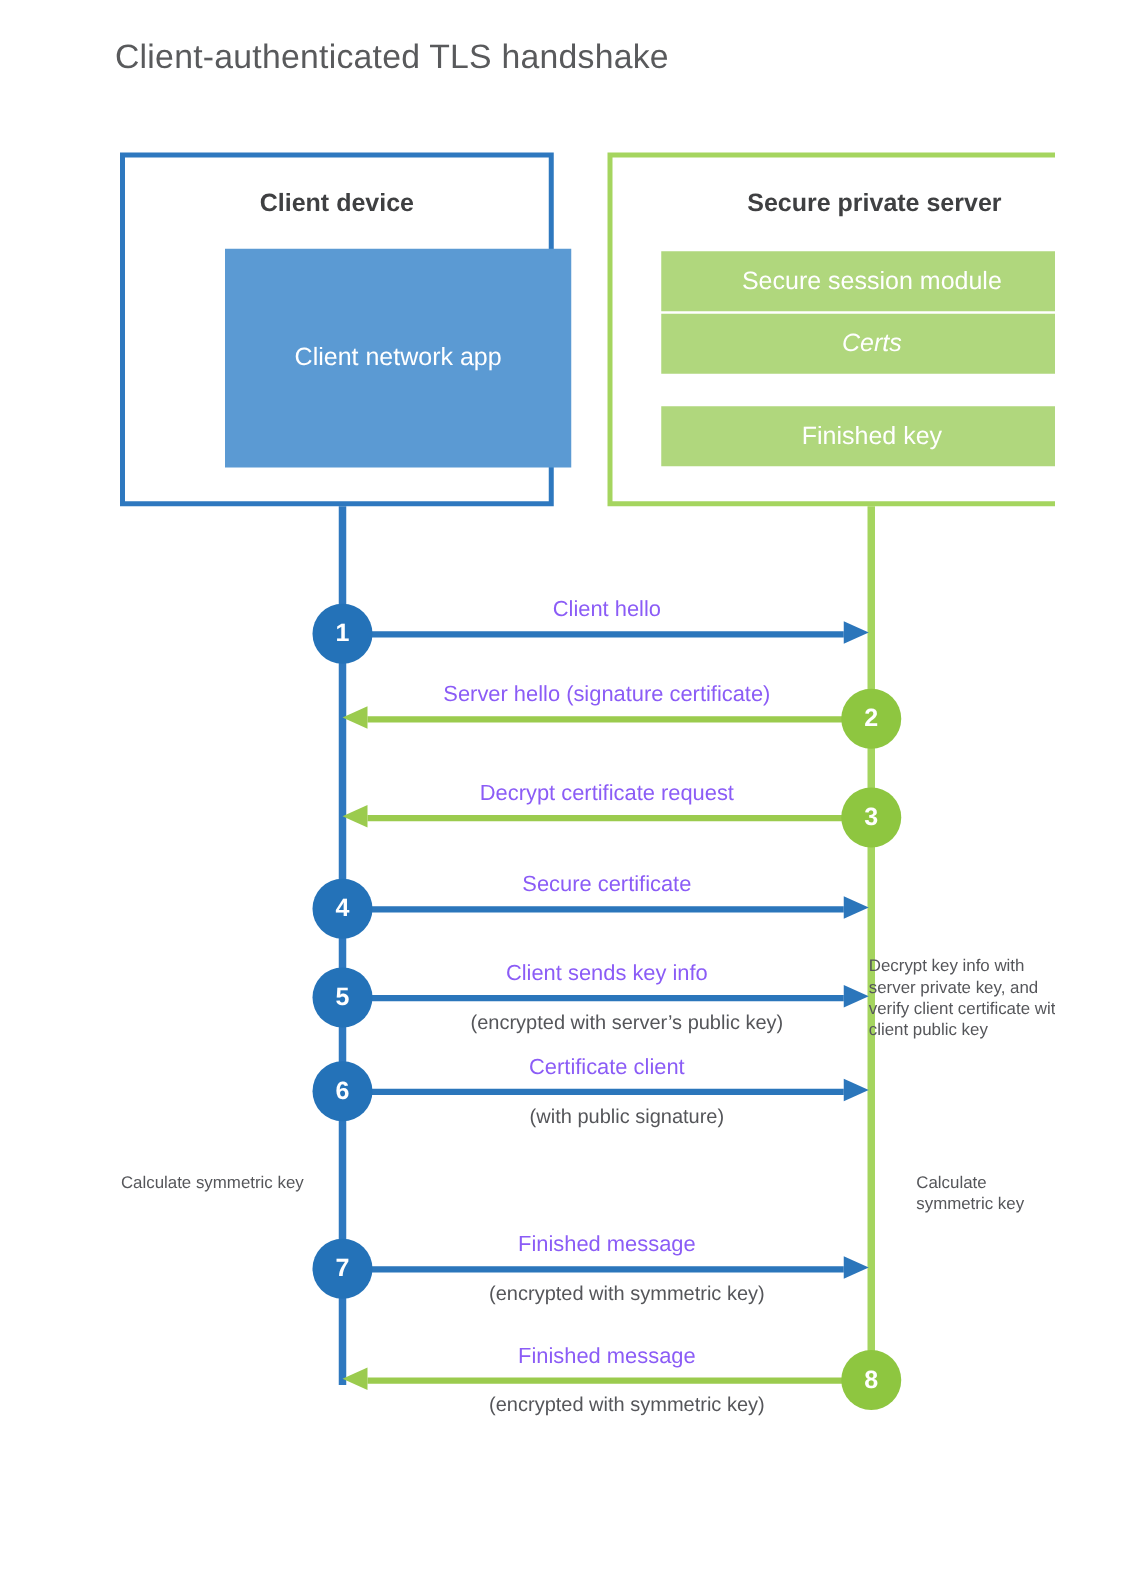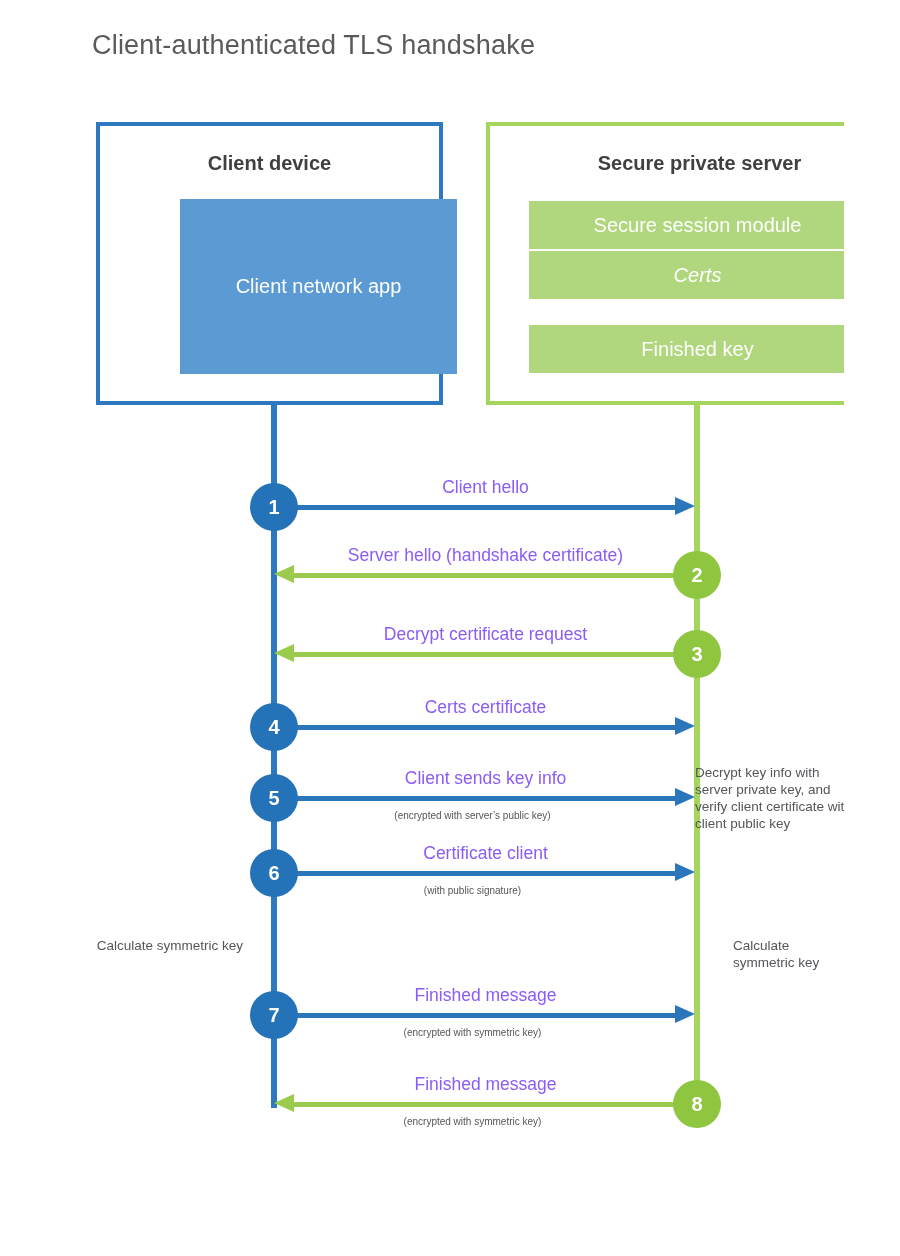--- a/index.html
+++ b/index.html
@@ -39,22 +39,22 @@
   .lifeline { position:absolute; top:405px; width:6px; }
   .lifeline-client { left:215px; height:703px; background:#2e78bf; }
   .lifeline-server { left:638px; height:700px; background:#a5d55f; }
   
   .msg { position:absolute; left:0; width:900px; height:0; }
   .msg-label {
     position:absolute; left:218px; width:423px; bottom:9px;
     text-align:center; font-size:17.5px; color:#8b5cf6;
   }
   .msg-sub {
-    position:absolute; left:205px; width:423px; top:12px;
-    text-align:center; font-size:10px; color:#55565a;
+    position:absolute; left:234px; width:423px; top:12px;
+    text-align:center; font-size:16px; color:#55565a;
   }
   .arrow { position:absolute; left:0; top:0; height:0; width:900px; }
   .arrow-line { position:absolute; top:-2px; height:5px; }
   .arrow.blue  .arrow-line { left:218px; width:401px; background:#2b76bb; }
   .arrow.blue  .arrow-head {
     position:absolute; left:619px; top:-10px; width:0; height:0;
     border-left:20px solid #2b76bb;
     border-top:9px solid transparent; border-bottom:9px solid transparent;
   }
   .arrow.green .arrow-line { left:238px; width:403px; background:#9bcb4e; }
@@ -103,39 +103,39 @@
   <div class="msg" style="top:507px">
     <div class="msg-label">Client hello</div>
     <div class="arrow blue">
       <div class="arrow-line"></div>
       <div class="arrow-head"></div>
     </div>
     <div class="step-num on-client">1</div>
   </div>
 
   <div class="msg" style="top:575px">
-    <div class="msg-label">Server hello (handshake certificate)</div>
+    <div class="msg-label">Server hello (signature certificate)</div>
     <div class="arrow green">
       <div class="arrow-line"></div>
       <div class="arrow-head"></div>
     </div>
     <div class="step-num on-server">2</div>
   </div>
 
   <div class="msg" style="top:654px">
     <div class="msg-label">Decrypt certificate request</div>
     <div class="arrow green">
       <div class="arrow-line"></div>
       <div class="arrow-head"></div>
     </div>
     <div class="step-num on-server">3</div>
   </div>
 
   <div class="msg" style="top:727px">
-    <div class="msg-label">Certs certificate</div>
+    <div class="msg-label">Secure certificate</div>
     <div class="arrow blue">
       <div class="arrow-line"></div>
       <div class="arrow-head"></div>
     </div>
     <div class="step-num on-client">4</div>
   </div>
 
   <div class="msg" style="top:798px">
     <div class="msg-label">Client sends key info</div>
     <div class="arrow blue">

